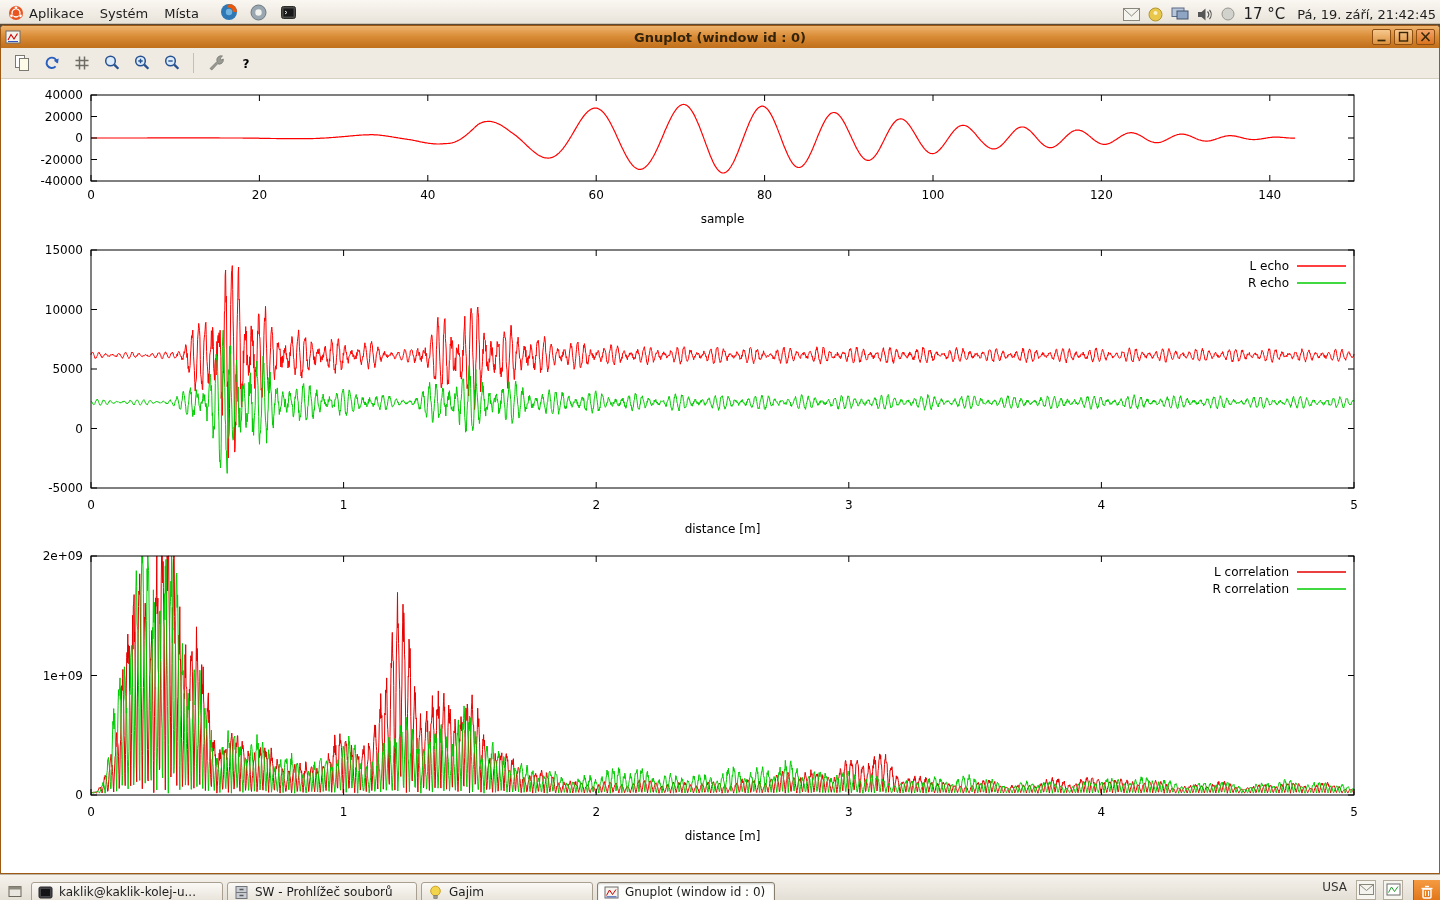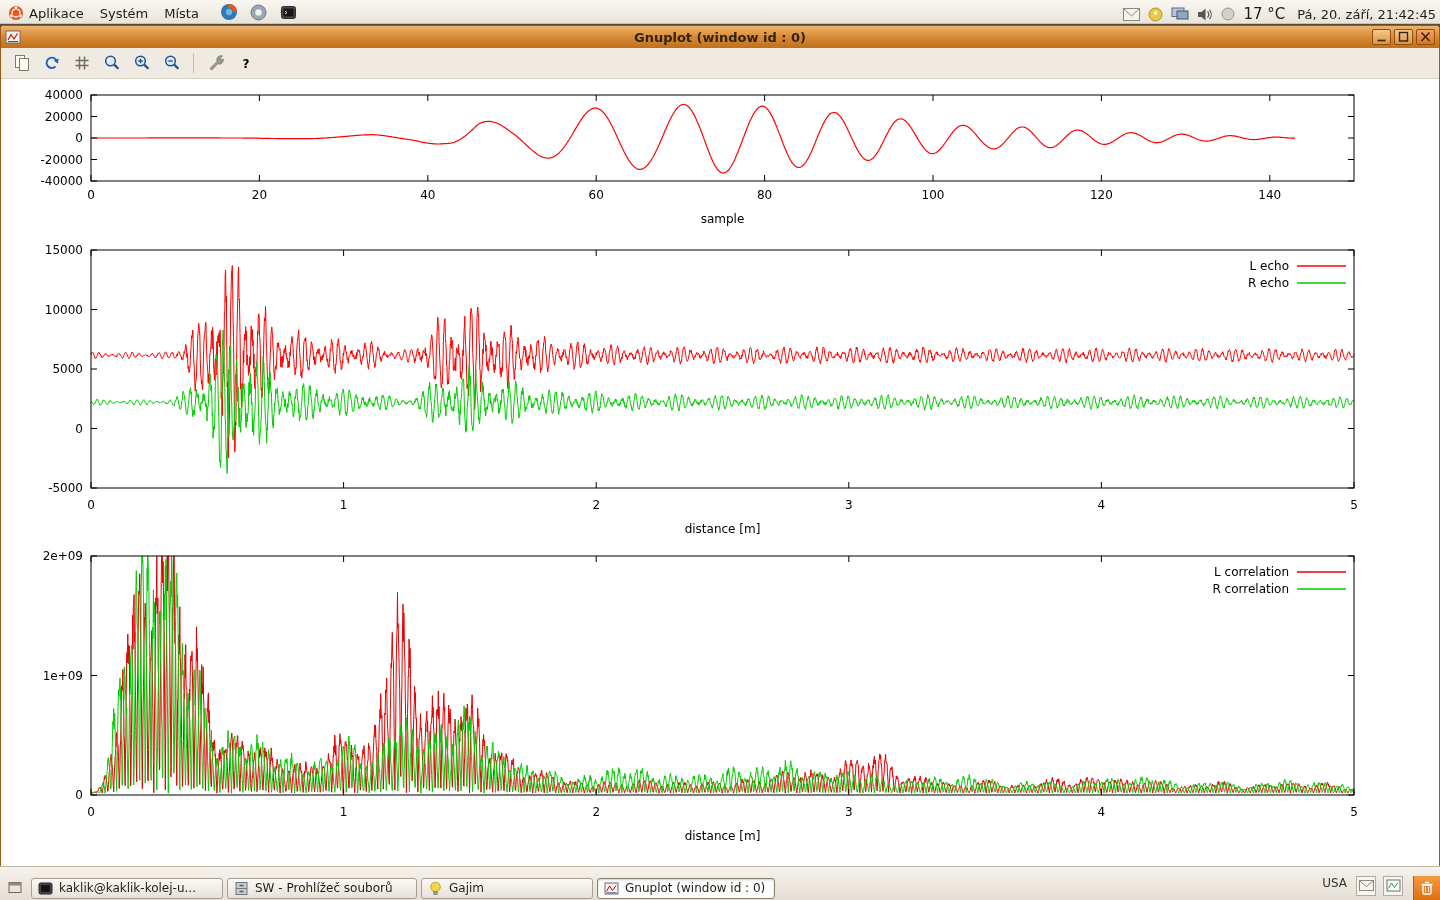--- a/index.html
+++ b/index.html
@@ -32,21 +32,21 @@
     background:linear-gradient(#f6c88e,#dd9440);display:flex;align-items:center;justify-content:center}
   .tb-btn.close{background:linear-gradient(#f4a469,#d9731f)}
   .toolbar{height:31px;background:#efebe3;border-bottom:1px solid #d6d0c4;display:flex;align-items:center;padding:0 7px;gap:3px}
   .tool-btn{width:27px;height:25px;display:flex;align-items:center;justify-content:center;border-radius:3px}
   .tool-sep{width:1px;height:20px;background:#c6c0b3;margin:0 5px}
   .window-body{position:relative;background:#fff;height:794px;overflow:hidden}
   .chart{position:absolute;left:0}
   svg text{font-family:"DejaVu Sans","Liberation Sans",sans-serif;font-size:12px;fill:#000}
 
   
-  .taskbar{position:absolute;left:0;bottom:0;width:1440px;height:34px;
+  .taskbar{position:absolute;left:0;bottom:0;width:1440px;height:26px;
     background:linear-gradient(#f5f2ec,#e4dfd5);border-top:1px solid #bdb5a6;
     display:flex;align-items:center;padding:9px 0 0 3px;gap:4px;font-size:12px}
   .show-desktop{width:24px;height:21px;display:flex;align-items:center;justify-content:center;border:1px solid transparent}
   .task-btn{height:21px;display:flex;align-items:center;gap:6px;padding:0 6px;border:1px solid #a89f90;border-radius:3px;
     background:linear-gradient(#fbf9f6,#e7e2d8);overflow:hidden;white-space:nowrap;flex:none}
   .task-btn span{overflow:hidden;text-overflow:ellipsis}
   .task-btn.active{background:#fdfdfb;border-color:#877e6d;box-shadow:inset 0 1px 2px rgba(0,0,0,.18)}
   .tb-tray{margin-left:auto;display:flex;align-items:flex-start;gap:7px}
   .kb-layout{color:#333;padding:0 2px}
   .tray-box{width:20px;height:20px;border:1px solid #b3ac9d;background:#f7f5f0;display:flex;align-items:center;justify-content:center}
@@ -121,21 +121,21 @@
         <polygon points="1,5 4.5,5 8.5,1.5 8.5,13.5 4.5,10 1,10" fill="#565656"></polygon>
         <path d="M10.5 4.5 A4.5 4.5 0 0 1 10.5 10.5 M12.5 3 A7 7 0 0 1 12.5 12" fill="none" stroke="#565656" stroke-width="1.2"></path>
       </svg>
     </span>
     <span class="tray-ic">
       <svg width="14" height="14">
           <circle cx="7" cy="7" r="6" fill="#d2d2cc" stroke="#97968e"></circle>
         </svg>
     </span>
     <span class="temp">17 °C</span>
-    <span class="clock">Pá, 20. září, 21:42:45</span>
+    <span class="clock">Pá, 19. září, 21:42:45</span>
   </div>
 </div>
 
 <div class="window">
   <div class="titlebar">
     <svg class="tb-icon" width="16" height="16">
       <rect x="1" y="2" width="14" height="12" fill="#f5f3ed" stroke="#6d6d6d"></rect>
       <polyline points="3,11 6,5.5 9,10 12.5,4.5" fill="none" stroke="#cc0000" stroke-width="1.1"></polyline>
       <line x1="3" y1="12.5" x2="13" y2="12.5" stroke="#3355bb"></line>
     </svg>

